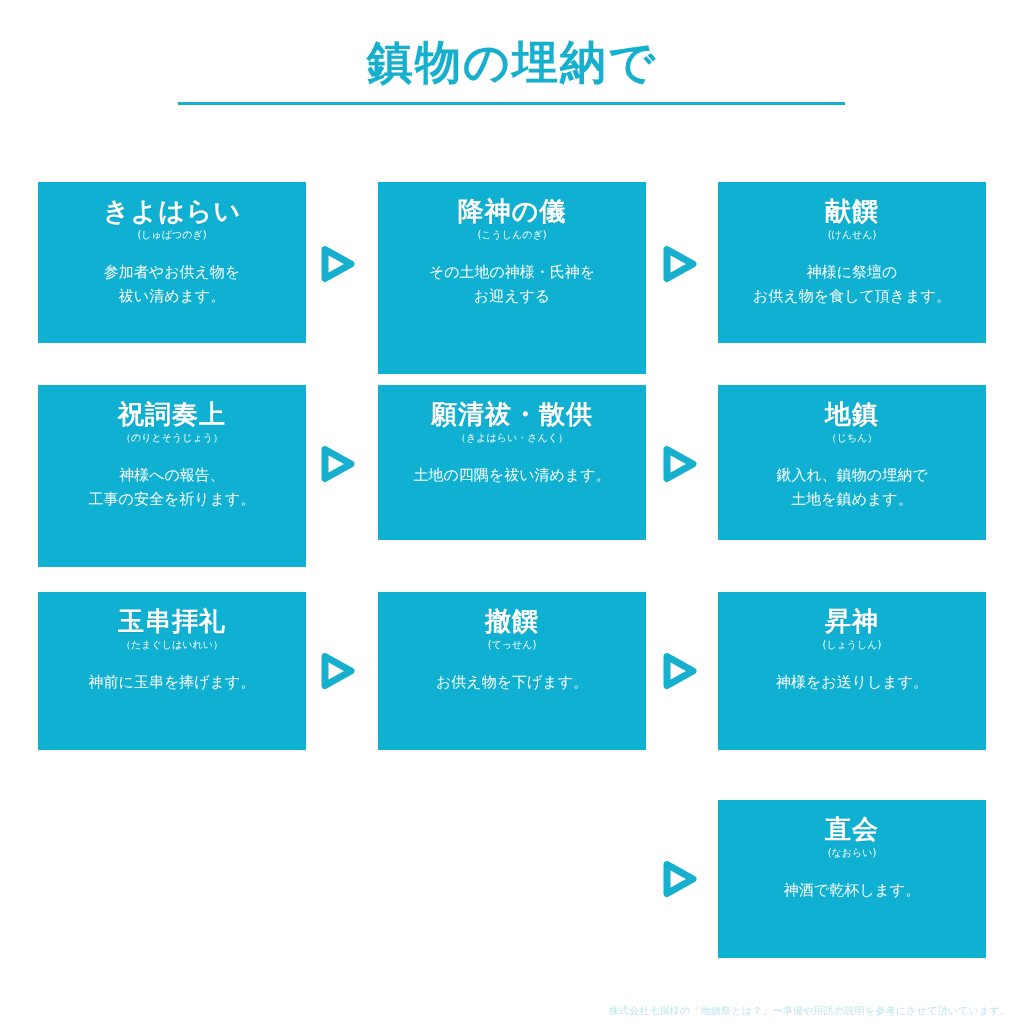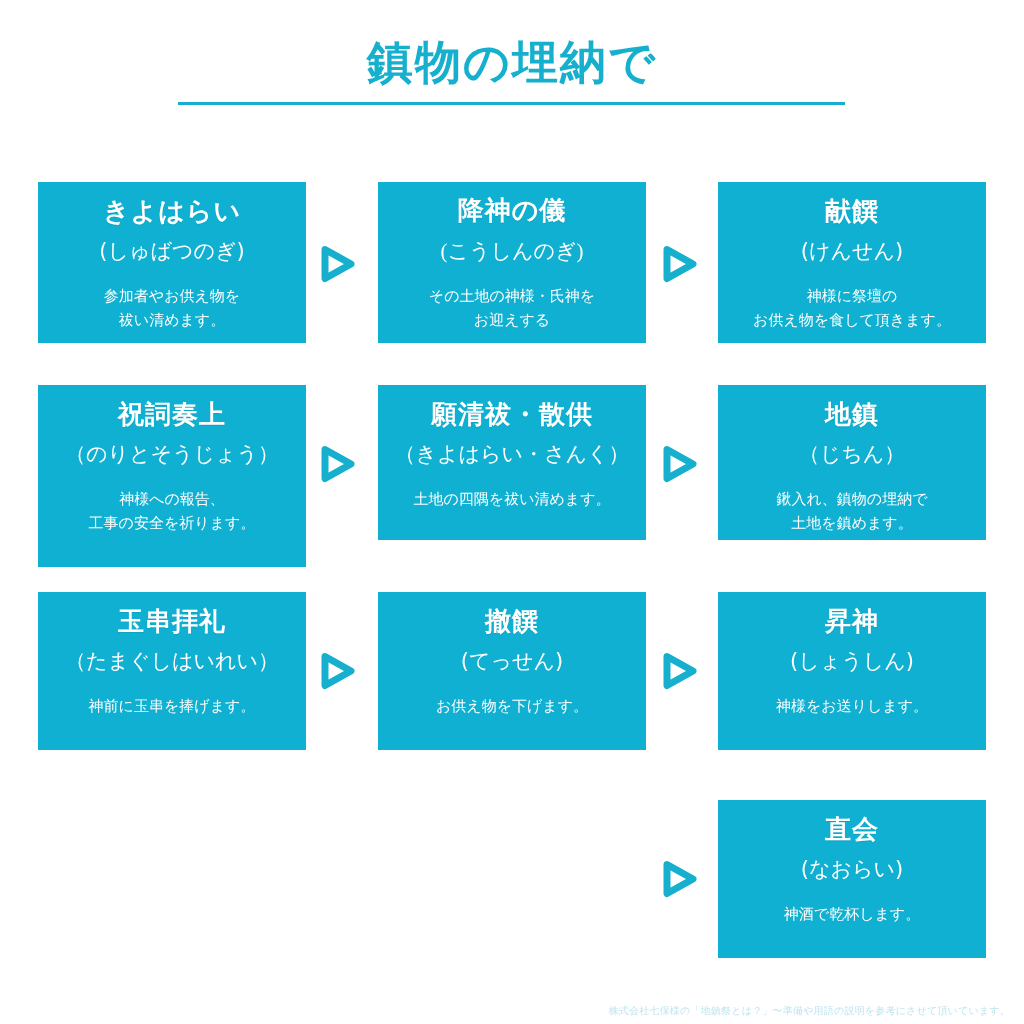--- a/index.html
+++ b/index.html
@@ -66,25 +66,25 @@
     display: block;
     font-size: 26px;
     font-weight: bold;
     line-height: 1.18;
     letter-spacing: 1px;
     color: #ffffff;
     text-shadow: 0 1px 1px rgba(0,0,0,0.07);
   }
   .step-reading {
     display: block;
-    font-size: 21px;
+    font-size: 10px;
     font-weight: normal;
     line-height: 1.4;
     color: #ffffff;
-    margin-top: 10px;
+    margin-top: 1px;
   }
   .step-desc {
     display: block;
     font-size: 15px;
     line-height: 1.62;
     color: #ffffff;
     margin-top: 18px;
     white-space: pre-line;
   }
 
@@ -130,21 +130,21 @@
       <span class="step-desc">参加者やお供え物を
 祓い清めます。</span>
     </div>
 
     <div class="arrow" style="left:313px; top:240px;">
       <svg viewBox="0 0 46 48" aria-hidden="true">
         <path d="M12 9.5 L38 24 L12 38.5 Z" fill="none" stroke="#16b0ce" stroke-width="7" stroke-linejoin="round" stroke-linecap="round"></path>
       </svg>
     </div>
 
-    <div class="step-box" style="left:378px; top:182px; width:268px; height:161px;font-family:Liberation Serif, serif;">
+    <div class="step-box" style="left:378px; top:182px; width:268px; height:192px;">
       <span class="step-title">降神の儀</span>
       <span class="step-reading">(こうしんのぎ)</span>
       <span class="step-desc">その土地の神様・氏神を
 お迎えする</span>
     </div>
 
     <div class="arrow" style="left:655px; top:240px;">
       <svg viewBox="0 0 46 48" aria-hidden="true">
         <path d="M12 9.5 L38 24 L12 38.5 Z" fill="none" stroke="#16b0ce" stroke-width="7" stroke-linejoin="round" stroke-linecap="round"></path>
       </svg>

